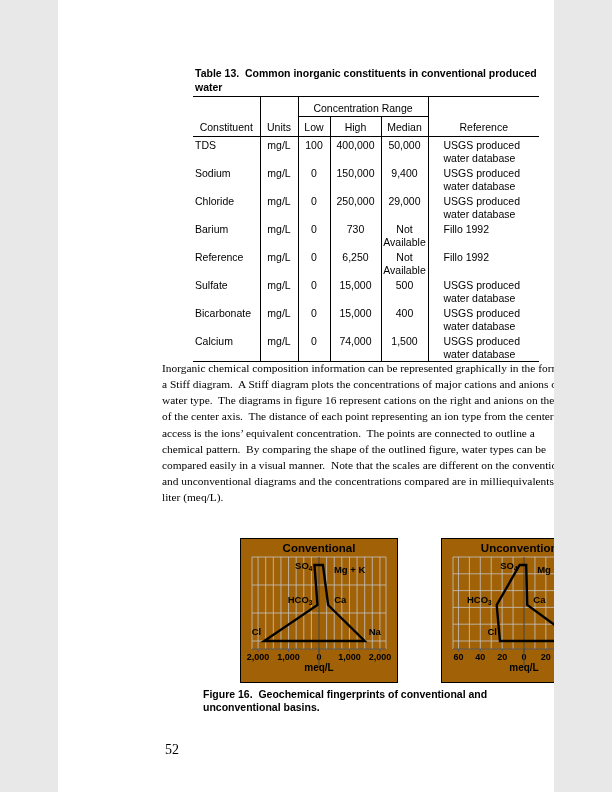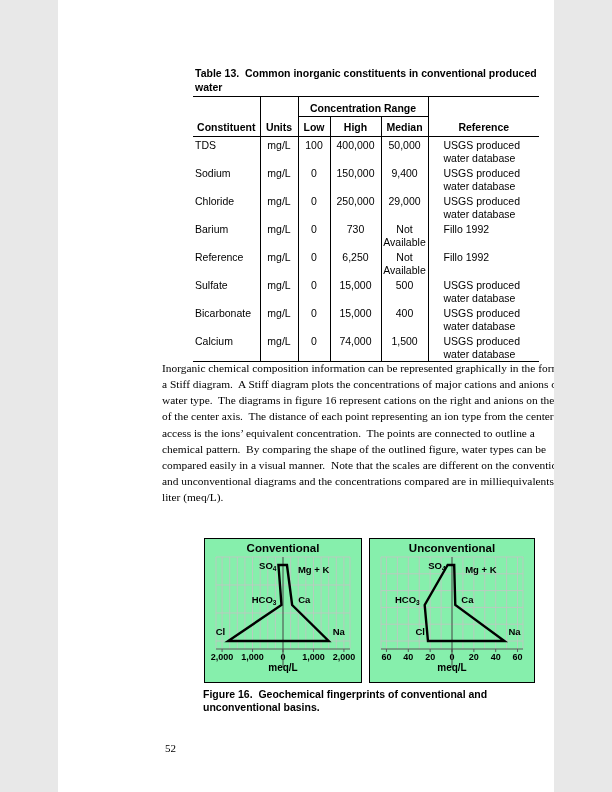--- a/index.html
+++ b/index.html
@@ -13,21 +13,21 @@
   .table-title {
     position:absolute; left:137px; top:67px; width:352px;
     font-weight:bold; font-size:10.5px; line-height:13.5px;
     white-space:pre-wrap;
   }
   table.t13 {
     position:absolute; left:135px; top:96px; width:346px;
     border-collapse:collapse; table-layout:fixed;
     font-size:10.5px;
   }
-  .t13 th { font-weight:bold; padding:0; }
+  .t13 th { font-weight:normal; padding:0; }
   .t13 tr.h1 th { border-top:1.5px solid #000; height:17px; vertical-align:bottom; }
   .t13 tr.h1 th.range { border-bottom:1px solid #000; text-align:center; padding-bottom:2px; }
   .t13 tr.h2 th { border-bottom:1.5px solid #000; height:16px; vertical-align:bottom; text-align:center; padding-bottom:3px; }
   .t13 .bl { border-left:1px solid #000; }
   .t13 td {
     vertical-align:top; height:26px; padding:2px 1px 0 1px;
     line-height:12.5px;
   }
   .t13 td:first-child { padding-left:2px; }
   .t13 .ctr { text-align:center; }
@@ -36,34 +36,34 @@
   .t13 tbody tr:last-child td { border-bottom:1.5px solid #000; }
   
   .body-par {
     position:absolute; left:104px; top:360px; width:412px;
     font-family:Liberation Serif, serif;
     font-size:11.4px; line-height:16.15px;
     white-space:pre-wrap; text-align:left;
   }
   
   .fig-row { position:absolute; left:146px; top:538px; display:flex; gap:7px; }
-  .fig-box { border:1.2px solid #000; background:#86efac; box-sizing:border-box; }
+  .fig-box { border:1.2px solid #000; background:#a16207; box-sizing:border-box;margin-left:36px; }
   .box-conv { width:158px; height:145px; }
   .box-unconv { width:166px; height:145px; }
   .fig-title { text-align:center; font-weight:bold; font-size:11.5px; padding-top:3px; line-height:13px; }
   .fig-box svg { display:block; margin:0 auto; }
   .fig-caption {
     position:absolute; left:145px; top:688px; width:305px;
     font-weight:bold; font-size:10.5px; line-height:12.5px;
     white-space:pre-wrap;
   }
   
   .page-num {
     position:absolute; left:107px; top:742px;
-    font-family:"Liberation Serif", serif; font-size:11px;
+    font-family:"Liberation Serif", serif; font-size:14px;
   }
 </style>
 </head>
 <body>
 
 <div class="page">
 
   <div class="table-title">Table 13.  Common inorganic constituents in conventional produced water</div>
 
   <table class="t13">

